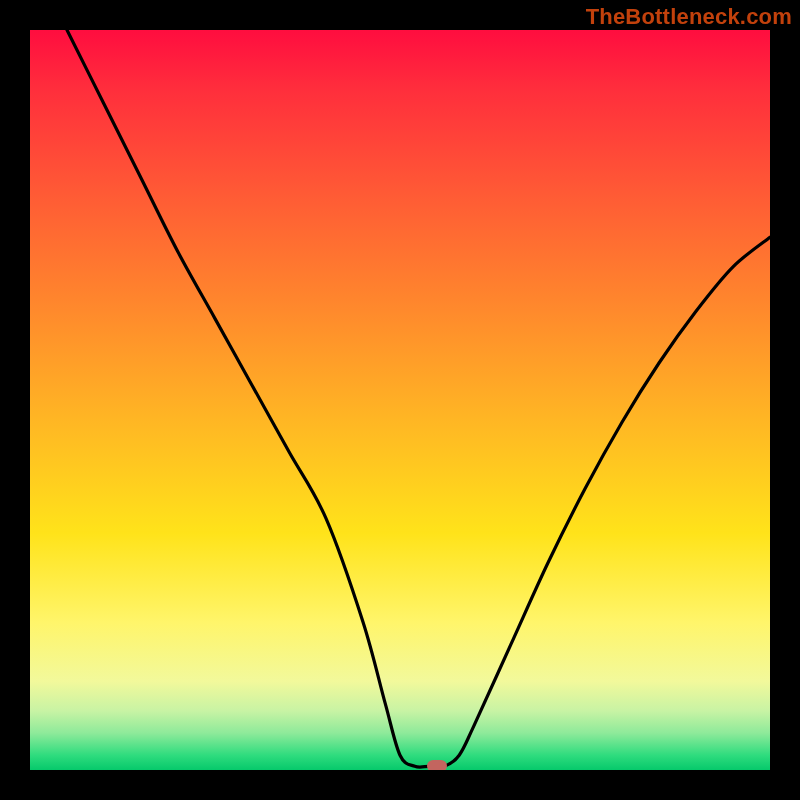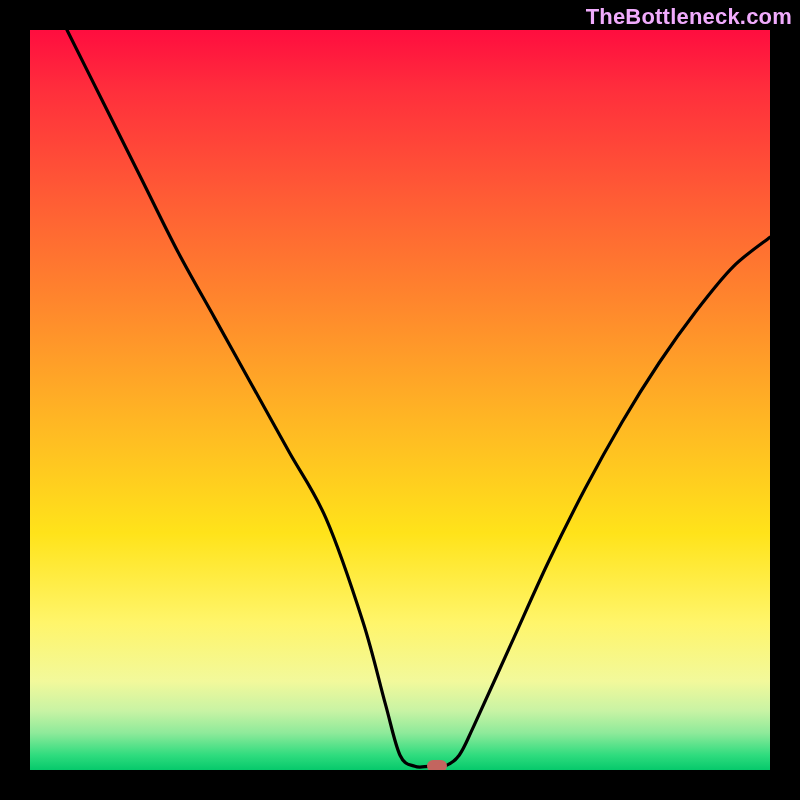--- a/index.html
+++ b/index.html
@@ -14,21 +14,21 @@
   .frame {
     position: relative;
     width: 800px;
     height: 800px;
     background: #000;
   }
   .watermark {
     position: absolute;
     top: 4px;
     right: 8px;
-    color: #f0abfc;
+    color: #c2410c;
     font-size: 22px;
     font-weight: 600;
     letter-spacing: 0.2px;
     z-index: 5;
   }
   .plot {
     position: absolute;
     left: 30px;
     top: 30px;
     width: 740px;

